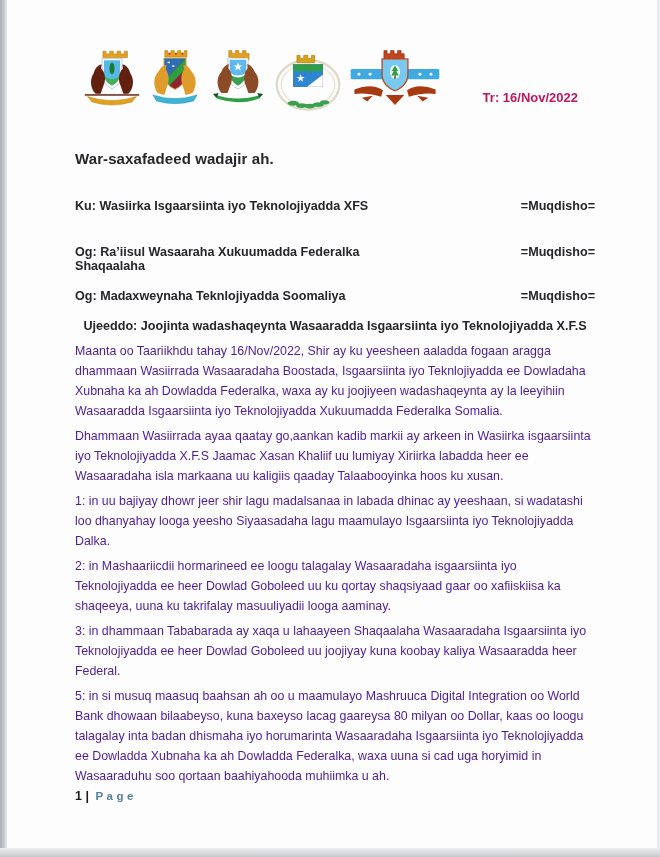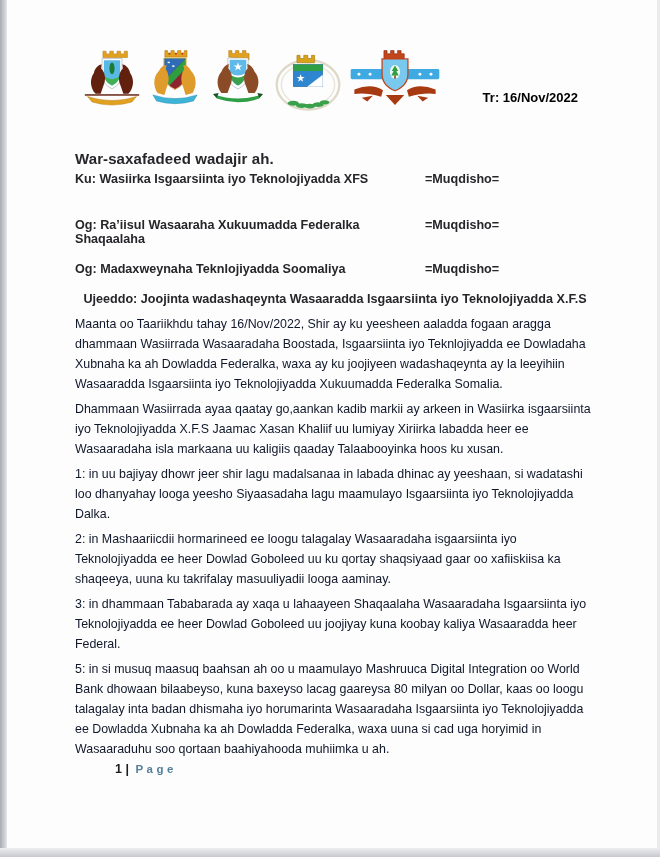--- a/index.html
+++ b/index.html
@@ -11,37 +11,37 @@
     background:linear-gradient(90deg,#a9abb2,#e4e5e8);}
   .edge-bottom{position:absolute;left:0;right:0;bottom:0;height:9px;
     background:linear-gradient(0deg,#c7c9cf,#edeef1);}
   .edge-right{position:absolute;right:0;top:0;bottom:0;width:3px;background:#e9eaed;}
 
   .content{position:absolute;left:75px;top:0;width:520px;}
 
   .emblems{display:flex;gap:6px;margin:46px 0 0 8px;align-items:flex-start;}
   .emblem{flex:0 0 auto;line-height:0;}
 
-  .dateline{position:absolute;top:90px;right:82px;font-weight:700;font-size:13px;color:#000000;}
+  .dateline{position:absolute;top:90px;right:82px;font-weight:700;font-size:13px;color:#be185d;}
 
   .title{margin-top:30px;font-size:15px;font-weight:700;letter-spacing:.1px;}
 
-  .recips{margin-top:5px;display:flex;flex-direction:column;gap:16px;
+  .recips{margin-top:32px;display:flex;flex-direction:column;gap:16px;
     font-size:12.6px;font-weight:600;}
   .recip{display:flex;align-items:baseline;}
   .recip .lbl{flex:1;}
-  .recip .loc{width:170px;text-align:left;font-weight:700;}
+  .recip .loc{width:170px;text-align:right;font-weight:700;}
 
   .subject{margin-top:16px;font-size:12.6px;font-weight:600;text-align:center;}
 
   .paras{margin-top:8px;display:flex;flex-direction:column;gap:5px;
-    font-size:12.4px;line-height:20px;font-weight:400;color:#0f172a;}
+    font-size:12.4px;line-height:20px;font-weight:400;color:#4c1d95;}
   .paras p{margin:0;}
 
-  .footer{margin-top:3px;font-size:12.5px;margin-left:40px;}
+  .footer{margin-top:3px;font-size:12.5px;}
   .footer .num{font-weight:700;color:#1c1c20;}
   .footer .pg{color:#54809c;letter-spacing:3.5px;font-size:11.5px;margin-left:3px;font-weight:600;}
 </style>
 </head>
 <body>
 
 <div class="page">
   <div class="edge-left"></div>
   <div class="edge-right"></div>
   <div class="edge-bottom"></div>

